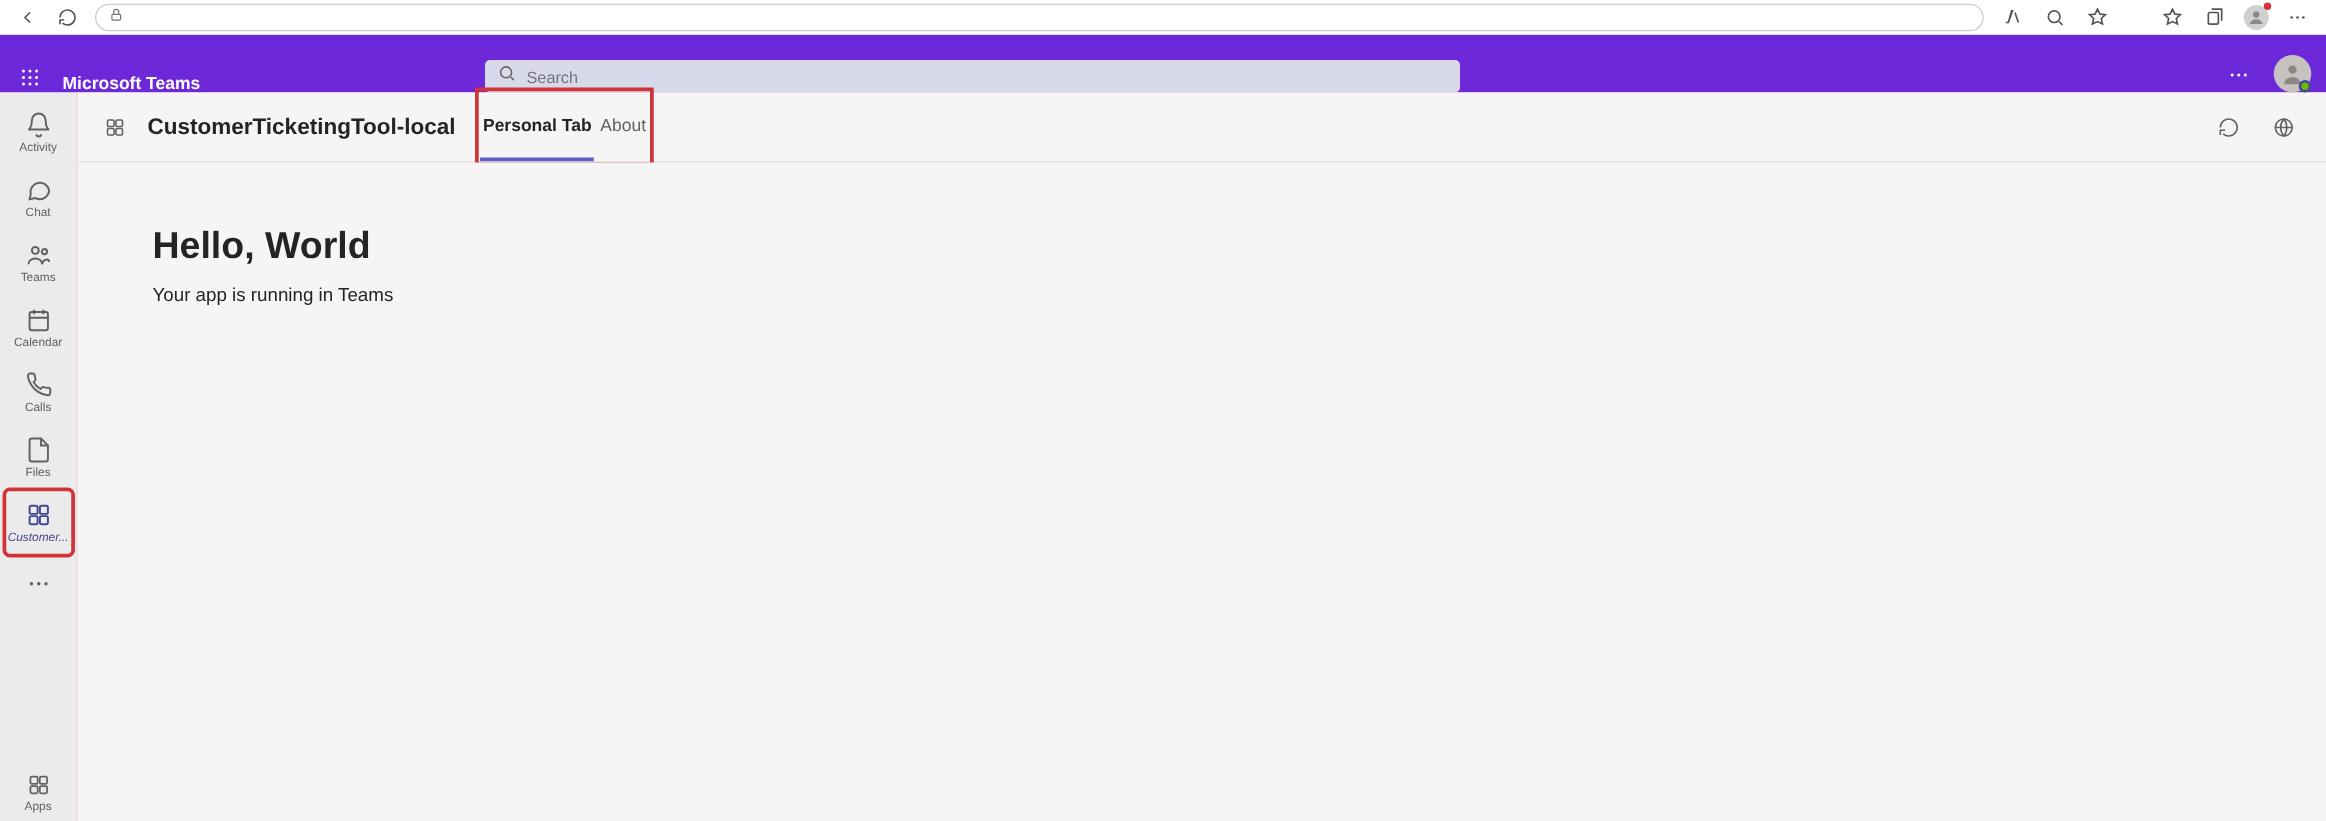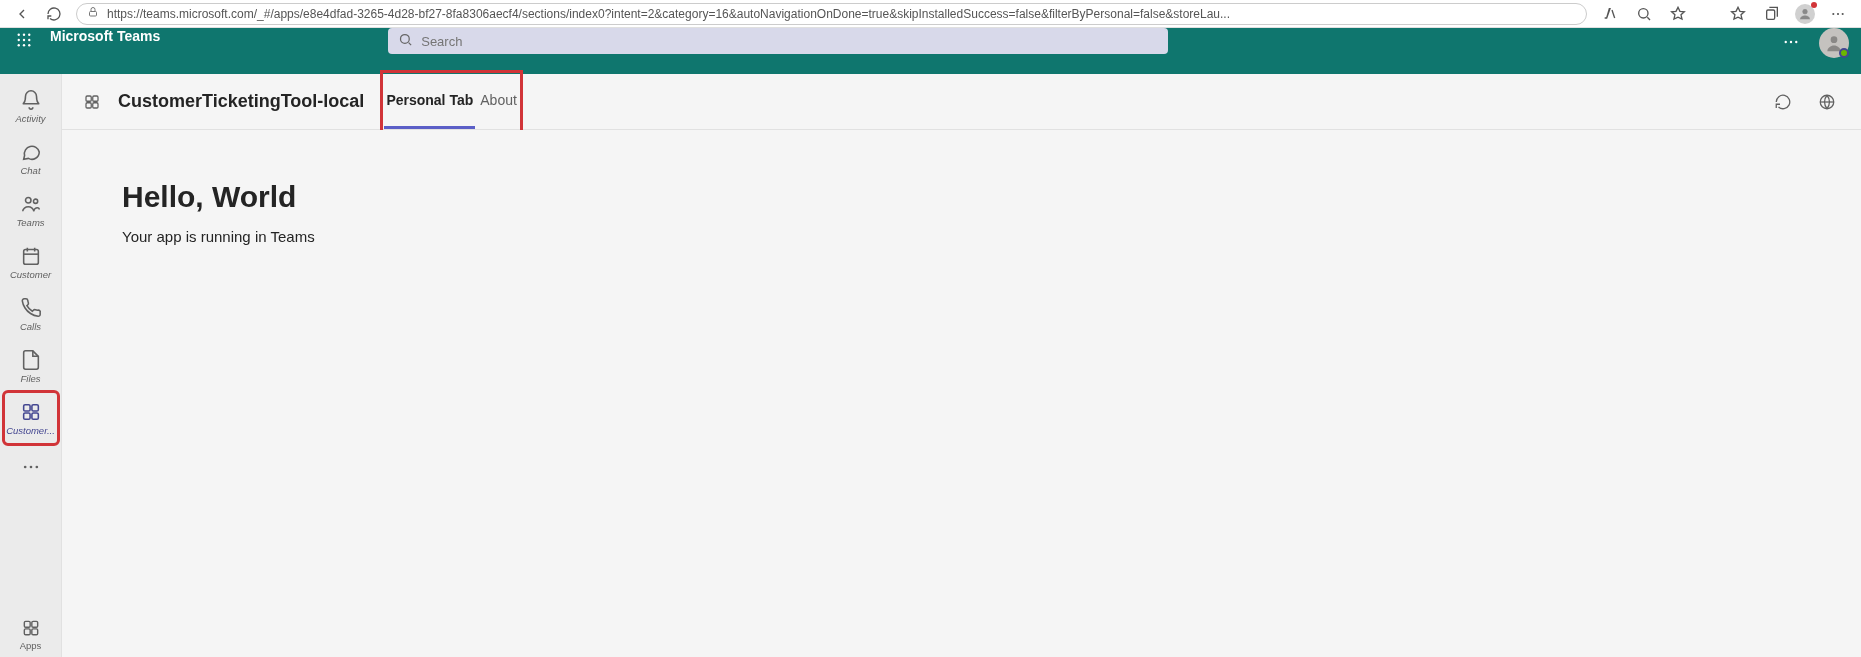--- a/index.html
+++ b/index.html
@@ -49,23 +49,23 @@
     display:flex; align-items:center; justify-content:center;
     position: relative;
   }
   .browser-bar .avatar-small .dot {
     position:absolute; top:-2px; right:-2px; width:6px; height:6px; border-radius:50%; background:#d13438;
   }
 
   
   .teams-header {
     height: 46px;
-    background: #0f766e;
+    background: #6d28d9;
     display: flex;
-    align-items: flex-start;
+    align-items: flex-end;
     padding: 0 12px;
     gap: 14px;
     color: #ffffff;
   }
   .teams-header .waffle {
     width: 24px; height: 24px;
     display: flex; align-items: center; justify-content: center;
     cursor: pointer;
     color:#fff;
   }
@@ -129,21 +129,20 @@
     height: 52px;
     display:flex;
     flex-direction:column;
     align-items:center;
     justify-content:center;
     gap:2px;
     color:#616161;
     cursor:pointer;
     font-size:9.5px;
     border-radius:4px;
-    font-style:italic;
   }
   .rail .item.active {
     color:#444791;
     font-style: italic;
   }
   .rail .item svg { width:22px; height:22px; }
   .rail .item.highlighted {
     outline: 3px solid #d13438;
     outline-offset: -1px;
   }
@@ -244,21 +243,20 @@
         <path d="M3 20v-5h5"></path>
       </svg>
   </div>
   <div class="url-box">
     <span class="lock">
       <svg viewBox="0 0 24 24" width="12" height="12" stroke="currentColor" fill="none" stroke-width="2">
           <rect x="5" y="11" width="14" height="9" rx="2"></rect>
           <path d="M8 11V7a4 4 0 0 1 8 0v4"></path>
         </svg>
     </span>
-    <span class="url-text">https://teams.microsoft.com/_#/apps/e8e4dfad-3265-4d28-bf27-8fa8306aecf4/sections/index0?intent=2&amp;category=16&amp;autoNavigationOnDone=true&amp;skipInstalledSuccess=false&amp;filterByPersonal=false&amp;storeLau...</span>
   </div>
   <div class="tool-btn">
     <svg viewBox="0 0 24 24" width="16" height="16" stroke="currentColor" fill="none" stroke-width="2">
         <path d="M4 18h3l5-14h-1L7 18"></path>
         <path d="M15 6l4 12"></path>
       </svg>
   </div>
   <div class="tool-btn">
     <svg viewBox="0 0 24 24" width="16" height="16" stroke="currentColor" fill="none" stroke-width="2">
         <circle cx="11" cy="11" r="7"></circle>
@@ -364,21 +362,21 @@
           <path d="M15 20c0-2 2-4 4-4s2 1 2 2"></path>
         </svg>
       <span>Teams</span>
     </div>
     <div class="item">
       <svg viewBox="0 0 24 24" stroke="currentColor" fill="none" stroke-width="1.7">
           <rect x="4" y="5" width="16" height="16" rx="2"></rect>
           <path d="M4 10h16"></path>
           <path d="M8 3v4M16 3v4"></path>
         </svg>
-      <span>Customer</span>
+      <span>Calendar</span>
     </div>
     <div class="item">
       <svg viewBox="0 0 24 24" stroke="currentColor" fill="none" stroke-width="1.7">
           <path d="M22 17v2a2 2 0 0 1-2.2 2 19 19 0 0 1-8.3-3 19 19 0 0 1-6-6A19 19 0 0 1 2.5 4.2 2 2 0 0 1 4.5 2h2a2 2 0 0 1 2 1.7c.1.9.3 1.8.6 2.6a2 2 0 0 1-.5 2.1L7.5 9.5a16 16 0 0 0 6 6l1.1-1.1a2 2 0 0 1 2.1-.5c.8.3 1.7.5 2.6.6A2 2 0 0 1 22 17z"></path>
         </svg>
       <span>Calls</span>
     </div>
     <div class="item">
       <svg viewBox="0 0 24 24" stroke="currentColor" fill="none" stroke-width="1.7">
           <path d="M14 2H6a2 2 0 0 0-2 2v16a2 2 0 0 0 2 2h12a2 2 0 0 0 2-2V8z"></path>

